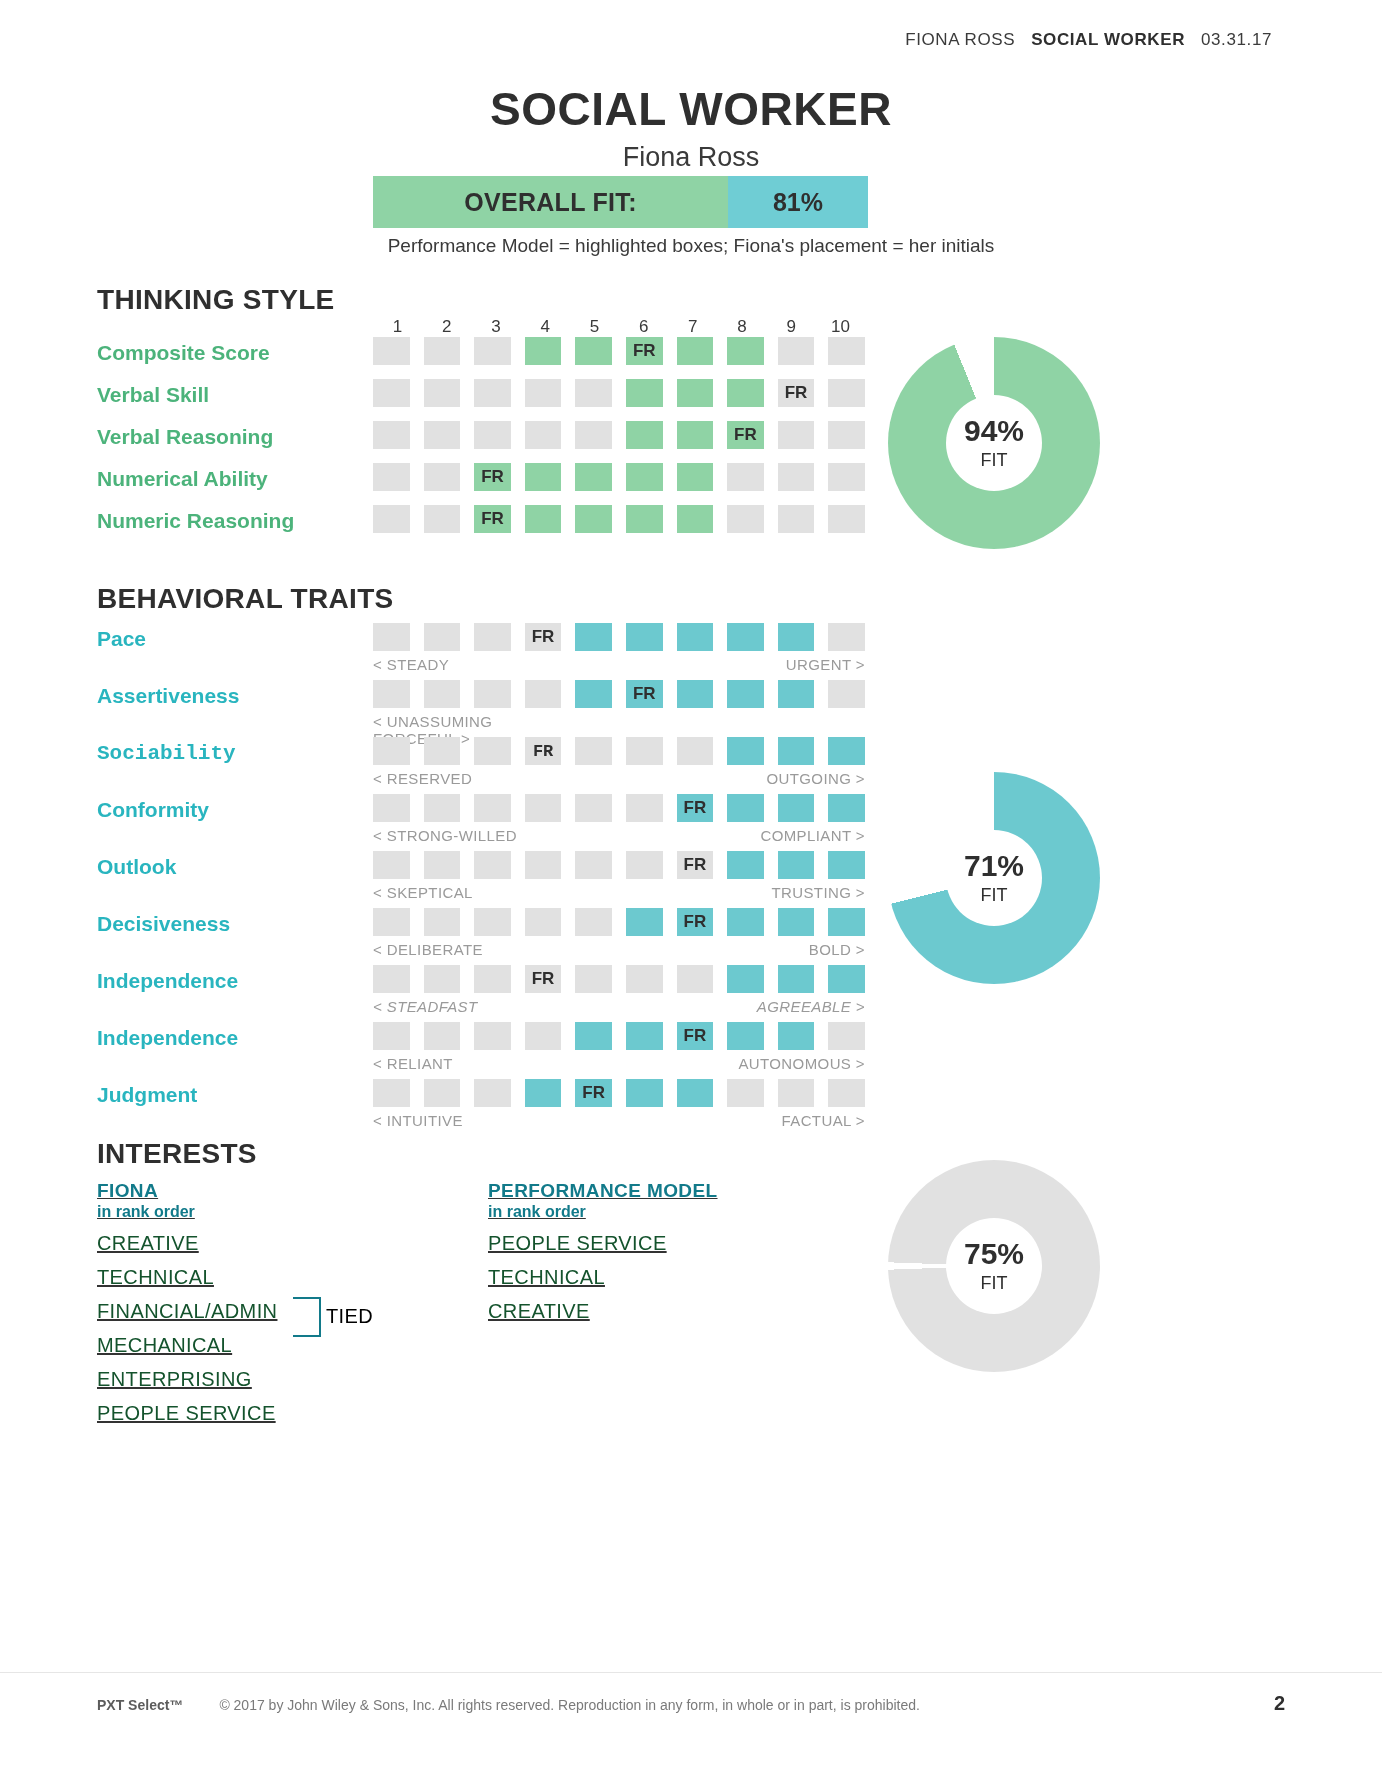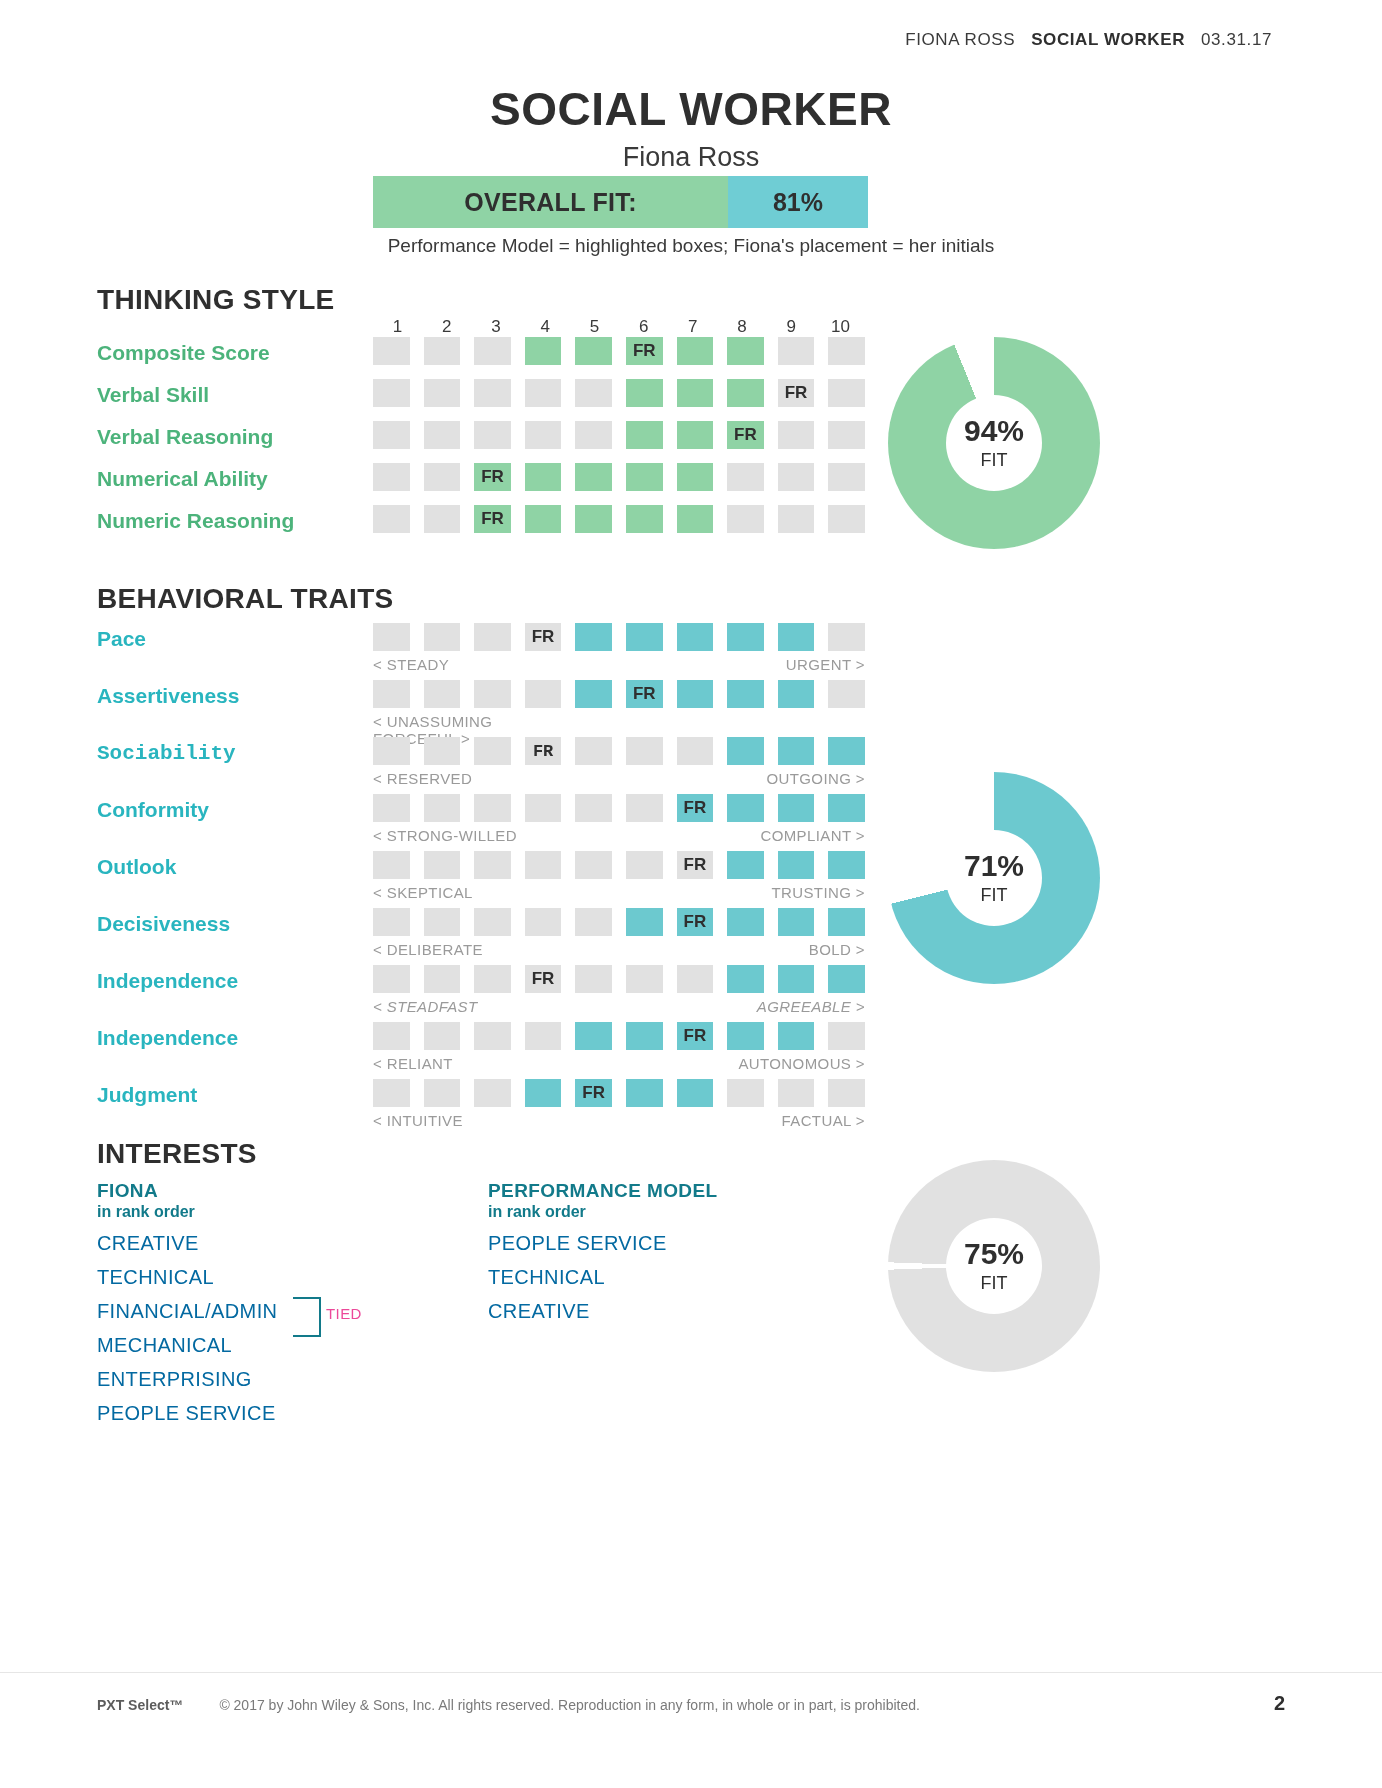--- a/index.html
+++ b/index.html
@@ -101,35 +101,35 @@
     width: 96px; height: 96px; border-radius: 50%; background: #ffffff;
     display: flex; flex-direction: column; align-items: center; justify-content: center;
   }
   .donut .pct { font-size: 30px; font-weight: 700; color: #2f2f2f; line-height: 1; }
   .donut .ftxt { font-size: 18px; color: #2f2f2f; margin-top: 4px; }
   #donut-thinking { left: 888px; top: 337px; }
   #donut-behavior { left: 888px; top: 772px; }
   #donut-interests { left: 888px; top: 1160px; }
 
   
-  .int-col { position: absolute; }
+  .int-col { position: absolute; text-decoration: underline; }
   #int-fiona { left: 97px; top: 1180px; }
   #int-model { left: 488px; top: 1180px; }
   .int-head { font-size: 19px; font-weight: 700; color: #127a8a; letter-spacing: .4px; }
   .int-sub { font-size: 16px; font-weight: 700; color: #127a8a; margin-top: 1px; }
   .int-item {
-    font-size: 20px; color: #0369a1; letter-spacing: .4px; margin-top: 11px;
+    font-size: 20px; color: #14532d; letter-spacing: .4px; margin-top: 11px;
   }
   .tied-bracket {
     position: absolute; left: 293px; top: 1297px; width: 28px; height: 40px;
     border: 2px solid #127a8a; border-left: none;
   }
   .tied-label {
     position: absolute; left: 326px; top: 1305px;
-    font-size: 15px; color: #ec4899; letter-spacing: .4px; text-align: center;
+    font-size: 20px; color: #000000; letter-spacing: .4px; text-align: center;
   }
 
   
   .footer-rule {
     position: absolute; left: 0; right: 0; top: 1672px; height: 1px; background: #e6e6e6;
   }
   .footer { position: absolute; top: 1692px; left: 97px; right: 97px;
             display: flex; align-items: baseline; font-size: 14px; color: #7a7a7a; }
   .footer .brand { font-weight: 700; color: #5c5c5c; margin-right: 36px; }
   .footer .copy { flex: 1 1 auto; }

